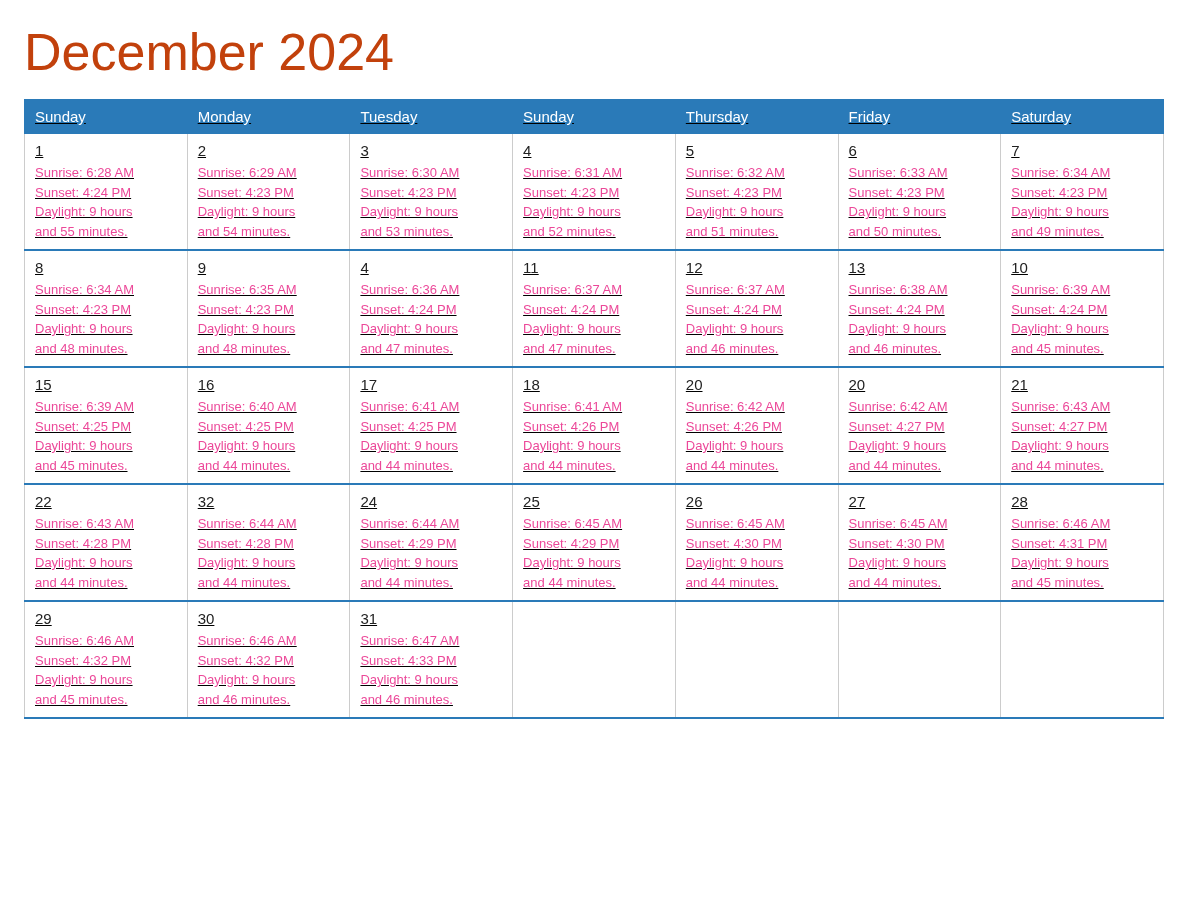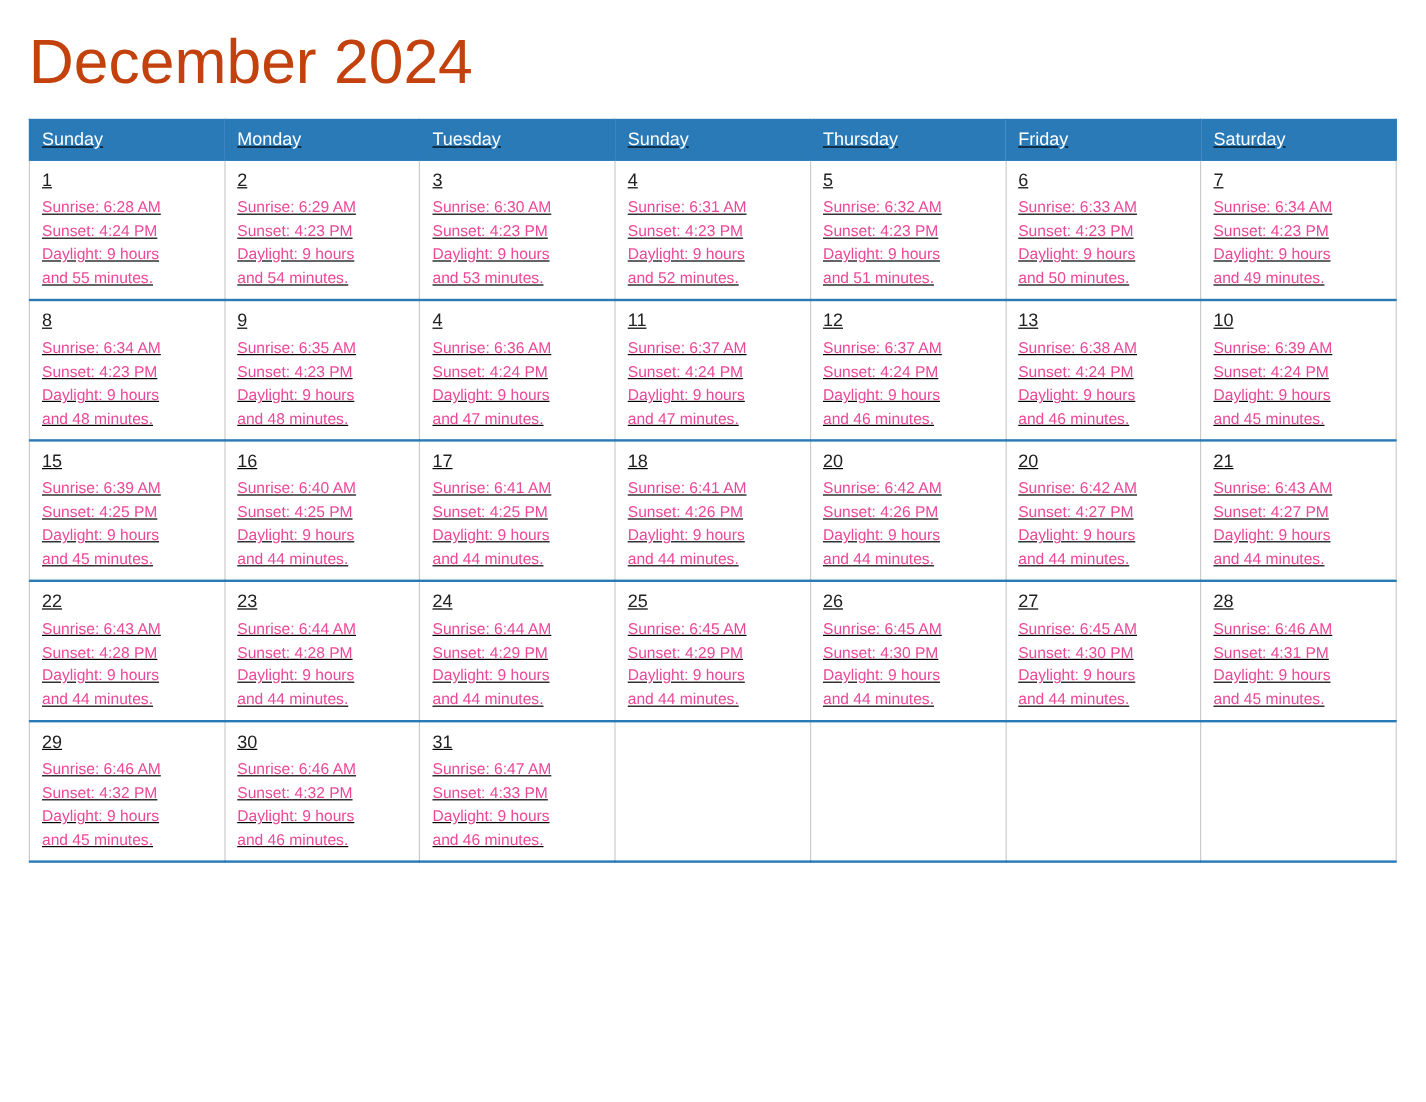--- a/index.html
+++ b/index.html
@@ -310,21 +310,21 @@
         <td>
         <div class="day-num">22</div>
         <div class="day-info">
           Sunrise: 6:43 AM<br>
           Sunset: 4:28 PM<br>
           Daylight: 9 hours<br>
           and 44 minutes.
         </div>
       </td>
         <td>
-        <div class="day-num">23</div>
+        <div class="day-num">32</div>
         <div class="day-info">
           Sunrise: 6:44 AM<br>
           Sunset: 4:28 PM<br>
           Daylight: 9 hours<br>
           and 44 minutes.
         </div>
       </td>
         <td>
         <div class="day-num">24</div>
         <div class="day-info">

